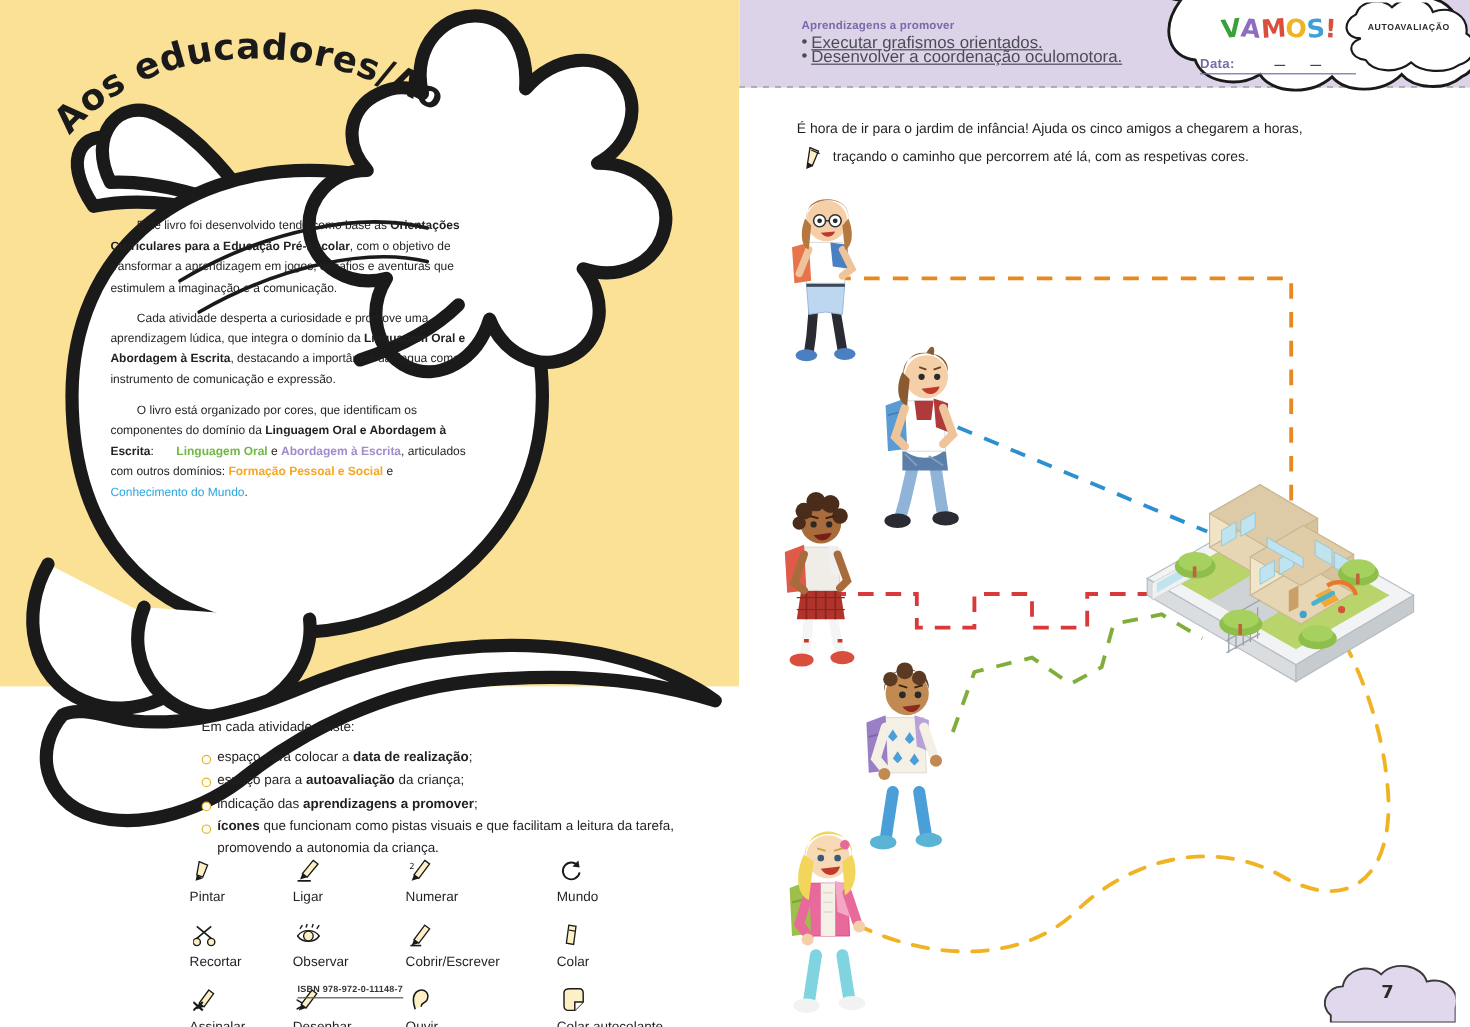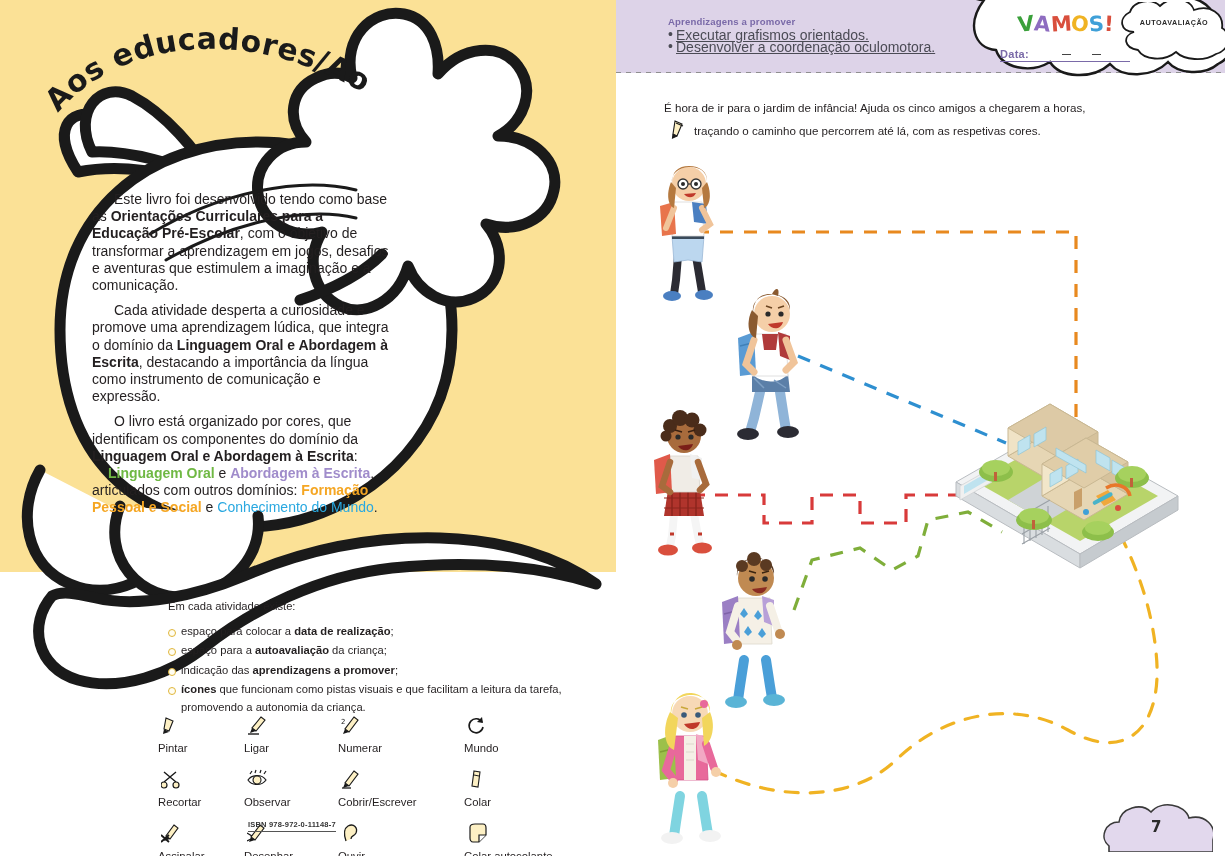--- a/index.html
+++ b/index.html
@@ -10,21 +10,21 @@
   
   #left-page{position:absolute;left:0;top:0;width:616px;height:856px;background:#fff;overflow:hidden;}
   #yellow-panel{position:absolute;left:0;top:0;width:616px;height:572px;background:#fbe196;}
   #left-svg{position:absolute;left:0;top:0;width:616px;height:856px;}
 
   #title-wrap{position:absolute;left:40px;top:5px;width:400px;height:130px;pointer-events:none;}
   #title-wrap svg{overflow:visible;}
   #title-wrap text{font-family:"DejaVu Sans",sans-serif;font-weight:700;font-size:30px;
         letter-spacing:.5px;fill:#1a1a1a;}
 
-  #intro-text{position:absolute;left:92px;top:191px;width:300px;font-size:14px;line-height:17.2px;
+  #intro-text{position:absolute;left:92px;top:180px;width:300px;font-size:10px;line-height:17.2px;
         color:#231f20;}
   #intro-text p{margin:0 0 8px 0;text-indent:22px;}
   .c-green{color:#6fb843;font-weight:700;margin-left:16px;}
   .c-violet{color:#a08ccb;font-weight:700;}
   .c-orange{color:#f5a623;font-weight:700;}
   .c-blue{color:#29a8e0;font-weight:400;margin-top:37px;}
 
   #checklist{position:absolute;left:168px;top:598px;width:400px;font-size:11.2px;line-height:17.5px;}
   #checklist .lead{margin:0 0 7px 0;}
   #checklist ul{list-style:none;margin:0;padding:0;}
@@ -64,21 +64,21 @@
   #vamos span:nth-child(6){color:#d94f3d;transform:rotate(3deg);}
   #data-line{position:absolute;left:384px;top:44px;width:130px;}
   #data-line .dl{font-size:11px;font-weight:700;color:#7a6aa8;letter-spacing:.3px;}
   #data-line .rule{position:absolute;left:0;top:17px;width:130px;height:1.4px;background:#7a6aa8;}
   #data-line .dash1{position:absolute;left:62px;top:10px;width:9px;height:1.4px;background:#444;}
   #data-line .dash2{position:absolute;left:92px;top:10px;width:9px;height:1.4px;background:#444;}
   #auto-label{position:absolute;left:512px;top:18px;width:92px;text-align:center;
         font-size:7.2px;font-weight:700;letter-spacing:.5px;color:#2a2a2a;}
 
   #instruction{position:absolute;left:48px;top:96px;width:500px;font-size:11.6px;line-height:23px;color:#231f20;}
-  #instruction .l2{display:flex;align-items:flex-start;}
+  #instruction .l2{display:flex;align-items:center;}
   #instruction .l2 .pic{width:30px;flex:0 0 30px;display:flex;justify-content:center;}
 
   #scene{position:absolute;left:0;top:140px;width:609px;height:716px;}
   #scene svg{position:absolute;left:0;top:0;}
   #page-num{position:absolute;right:12px;bottom:4px;width:110px;height:52px;}
   #page-num .num{position:absolute;left:48px;top:18px;font-family:"DejaVu Sans",sans-serif;
         font-weight:700;font-size:15px;color:#2a2a2a;}
 </style>
 </head>
 <body>

